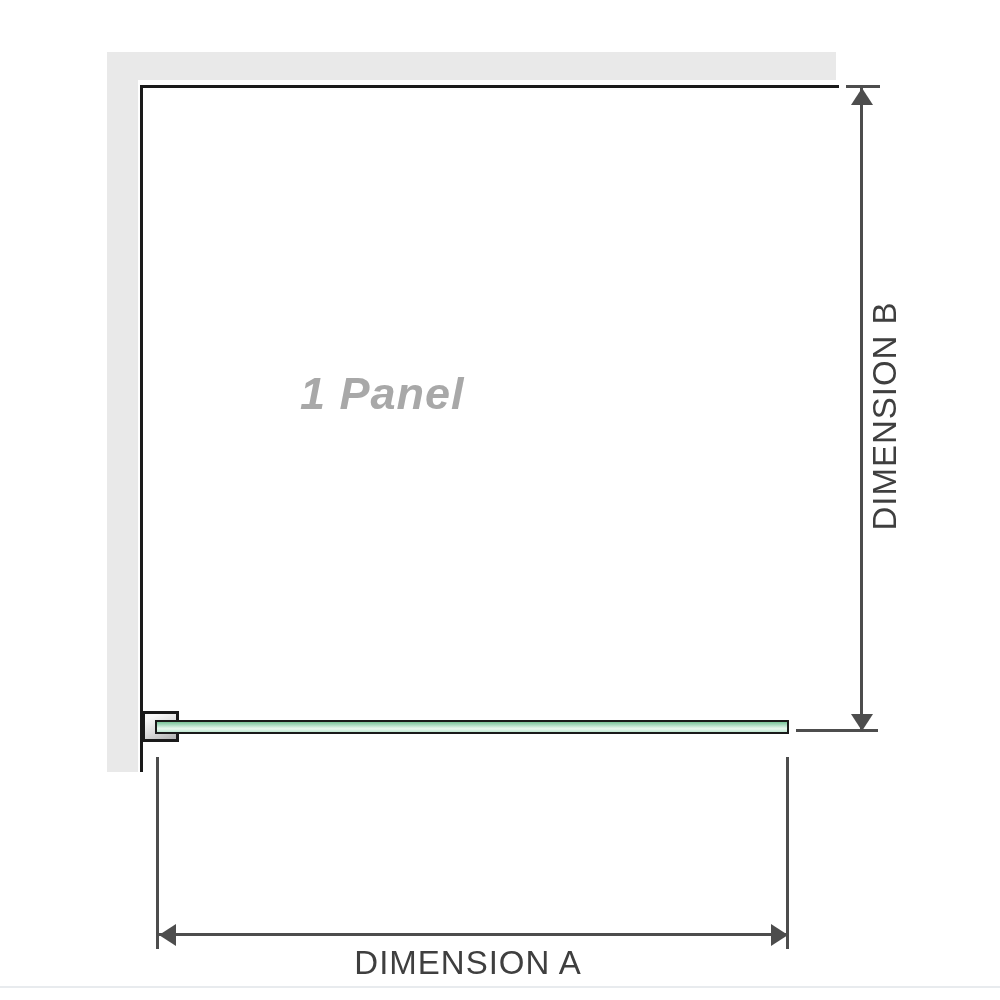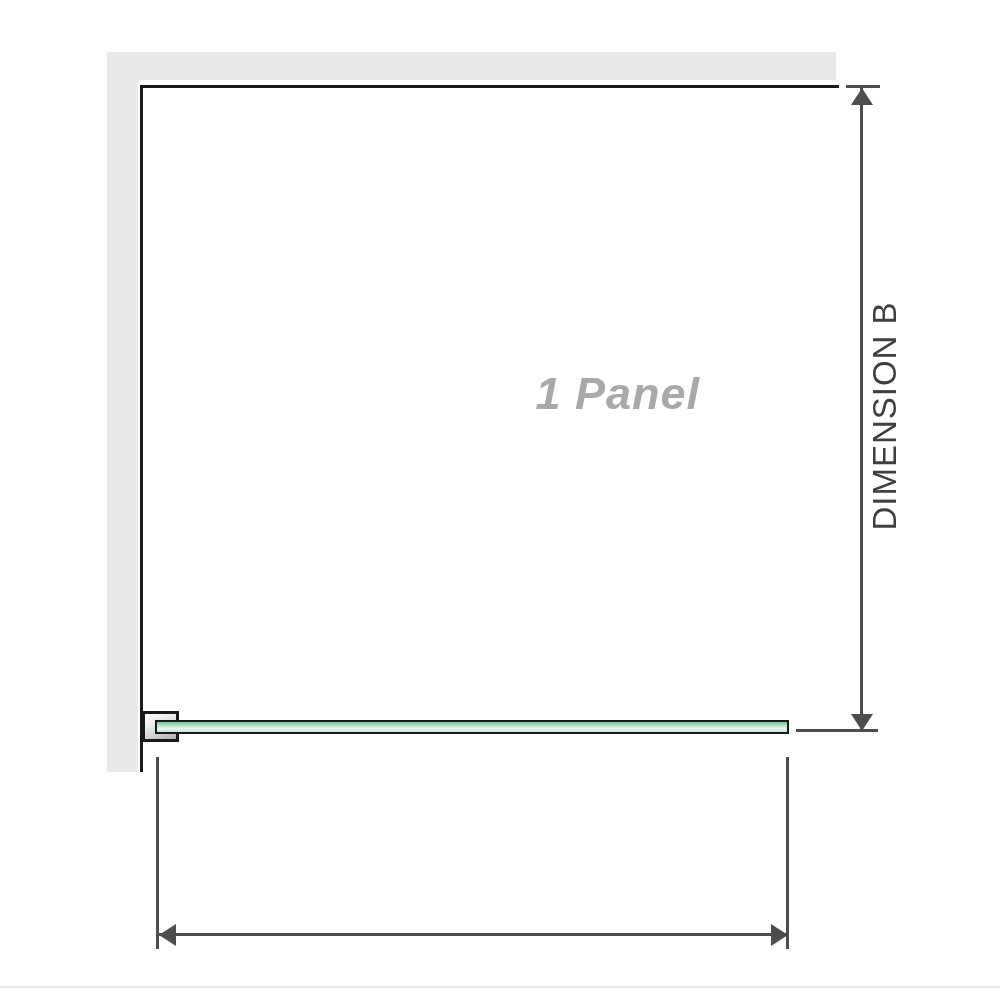--- a/index.html
+++ b/index.html
@@ -44,21 +44,21 @@
   .dima-ext-left{left:156px;top:757px;width:3px;height:192px;}
   .dima-ext-right{left:786px;top:757px;width:3px;height:192px;}
   
   .tri{width:0;height:0;z-index:4;}
   .tri-up{left:851px;top:88px;border-left:11px solid transparent;border-right:11px solid transparent;border-bottom:17px solid var(--dim);}
   .tri-down{left:851px;top:714px;border-left:11px solid transparent;border-right:11px solid transparent;border-top:17px solid var(--dim);}
   .tri-left{left:159px;top:924px;border-top:11px solid transparent;border-bottom:11px solid transparent;border-right:17px solid var(--dim);}
   .tri-right{left:771px;top:924px;border-top:11px solid transparent;border-bottom:11px solid transparent;border-left:17px solid var(--dim);}
   
   .panel-label{
-    left:300px;top:368px;width:400px;text-align:right;
+    left:300px;top:368px;width:400px;text-align:left;
     font-size:45px;font-style:italic;font-weight:bold;color:var(--panel-label);
     letter-spacing:1px;
   }
   .dima-label{
     left:268px;top:944px;width:400px;text-align:center;
     font-size:33px;font-weight:300;color:var(--label-text);letter-spacing:1px;
   }
   .dimb-label{
     left:685px;top:394px;width:400px;height:44px;line-height:44px;text-align:center;
     font-size:33px;font-weight:300;color:var(--label-text);letter-spacing:1px;
@@ -85,18 +85,19 @@
   <div class="abs dim dimb-ext-bottom"></div>
   <div class="abs tri tri-up"></div>
   <div class="abs tri tri-down"></div>
   <div class="abs dimb-label">DIMENSION B</div>
 
   <div class="abs dim dima-ext-left"></div>
   <div class="abs dim dima-ext-right"></div>
   <div class="abs dim dima-line"></div>
   <div class="abs tri tri-left"></div>
   <div class="abs tri tri-right"></div>
+  <div class="abs dima-label">DIMENSION A</div>
 
   <div class="abs panel-label">1 Panel</div>
 
   <div class="abs baseline"></div>
 
 </div>
 
 </body></html>

